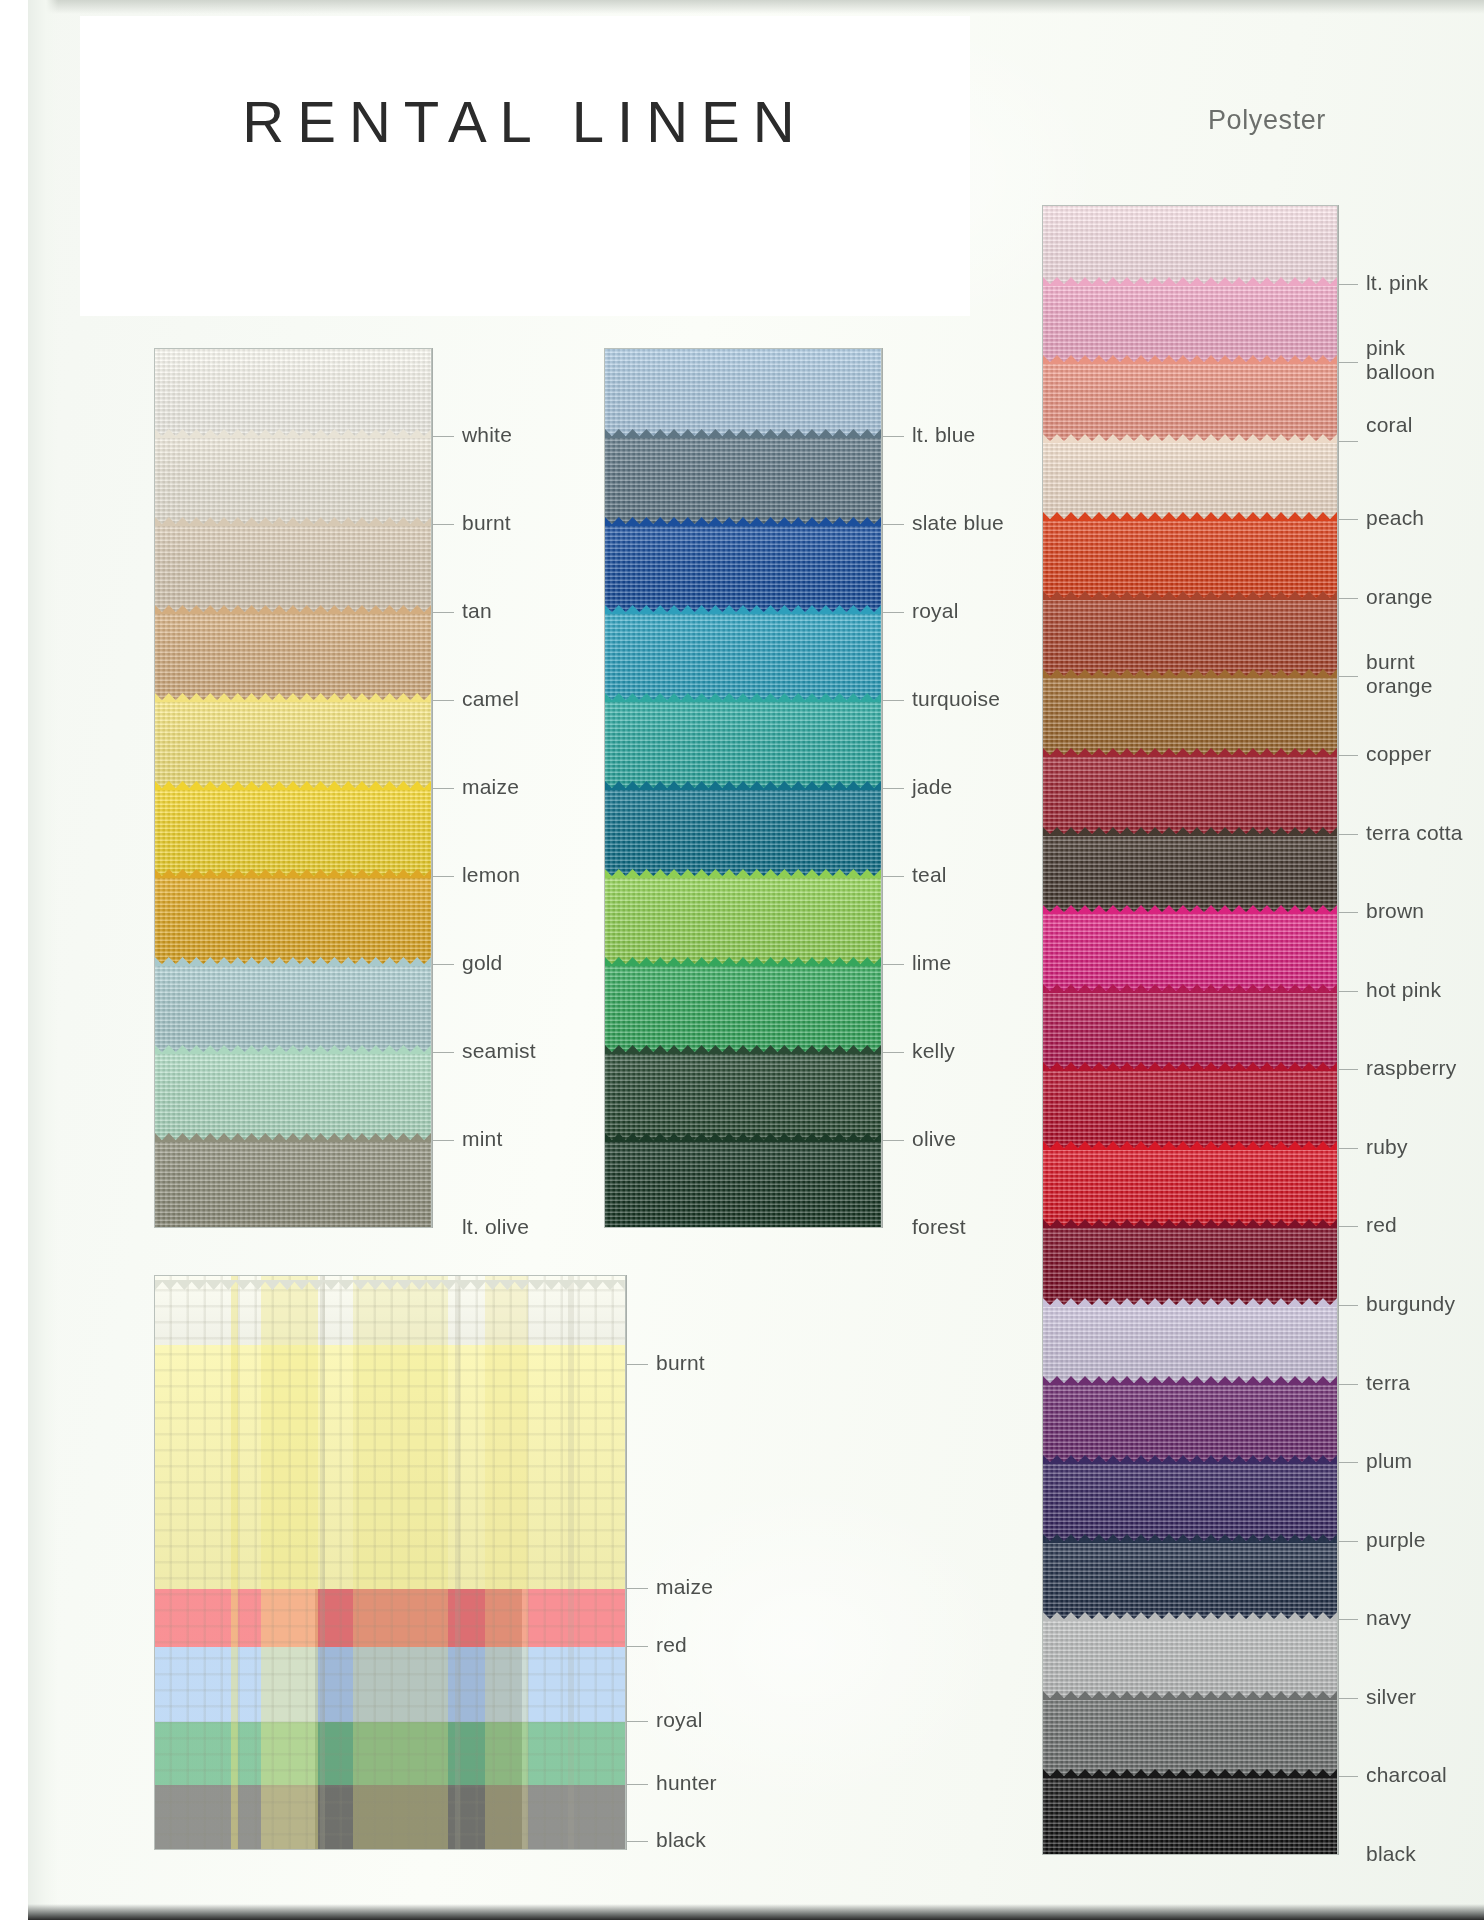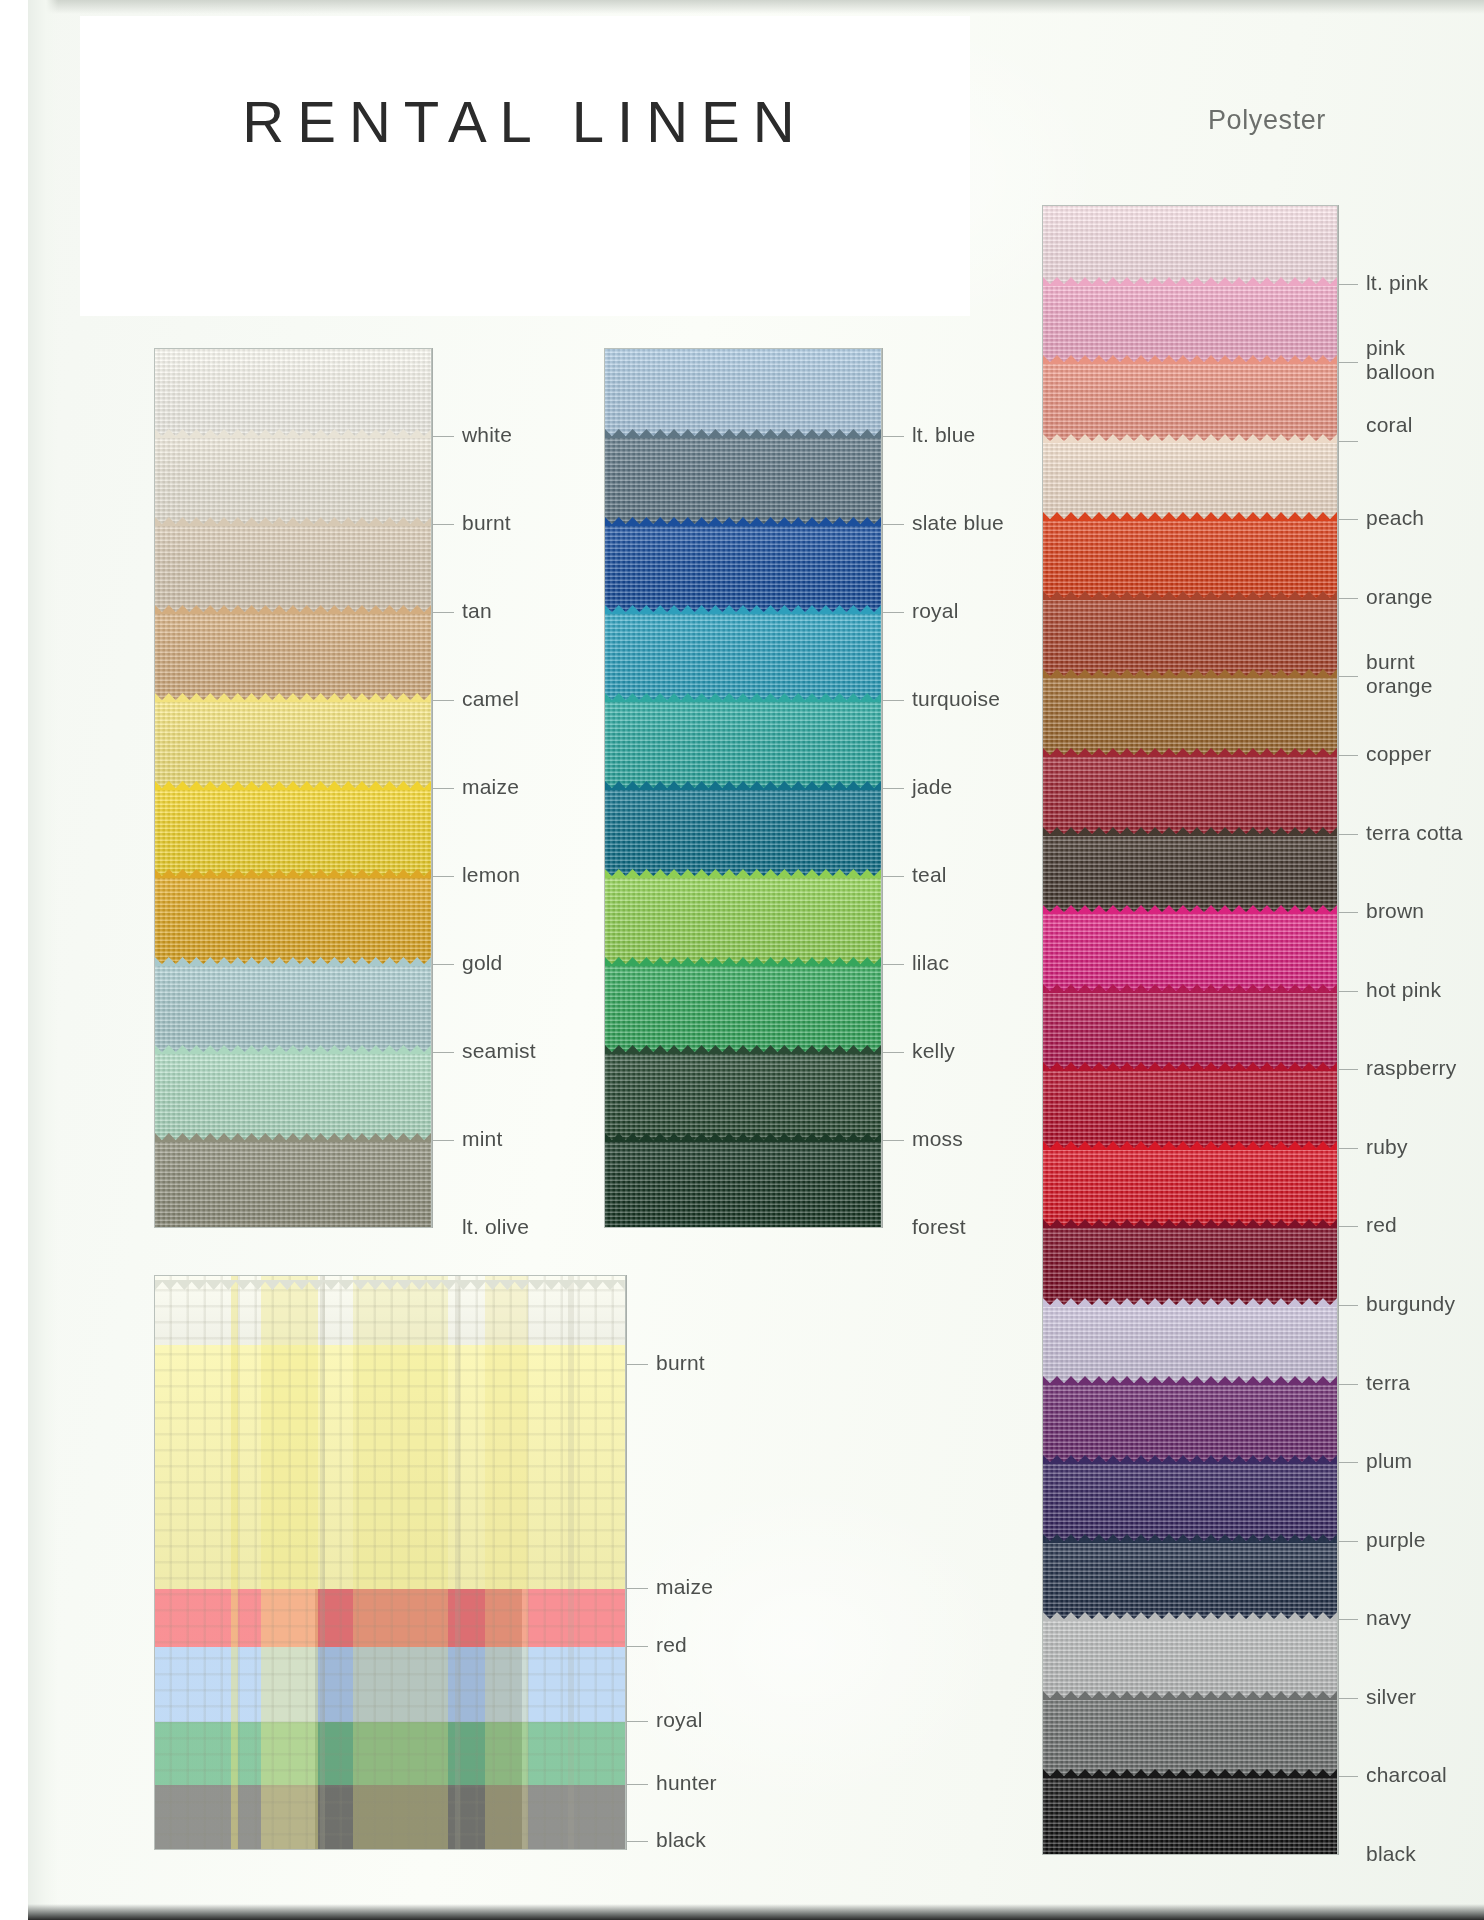--- a/index.html
+++ b/index.html
@@ -320,25 +320,25 @@
       <div class="label" style="top: 163px; left: 30px;">slate blue</div>
       <div class="leader" style="top: 176px; left: 0px; width: 22px;"></div>
       <div class="label" style="top: 251px; left: 30px;">royal</div>
       <div class="leader" style="top: 264px; left: 0px; width: 22px;"></div>
       <div class="label" style="top: 339px; left: 30px;">turquoise</div>
       <div class="leader" style="top: 352px; left: 0px; width: 22px;"></div>
       <div class="label" style="top: 427px; left: 30px;">jade</div>
       <div class="leader" style="top: 440px; left: 0px; width: 22px;"></div>
       <div class="label" style="top: 515px; left: 30px;">teal</div>
       <div class="leader" style="top: 528px; left: 0px; width: 22px;"></div>
-      <div class="label" style="top: 603px; left: 30px;">lilac</div>
+      <div class="label" style="top: 603px; left: 30px;">lime</div>
       <div class="leader" style="top: 616px; left: 0px; width: 22px;"></div>
       <div class="label" style="top: 691px; left: 30px;">kelly</div>
       <div class="leader" style="top: 704px; left: 0px; width: 22px;"></div>
-      <div class="label" style="top: 779px; left: 30px;">moss</div>
+      <div class="label" style="top: 779px; left: 30px;">olive</div>
       <div class="leader" style="top: 792px; left: 0px; width: 22px;"></div>
       <div class="label" style="top: 867px; left: 30px;">forest</div>
       <div style="position: absolute; left: 0px; top: 0px; width: 1px; height: 880px; background: rgb(168, 174, 170);"></div>
     </div>
 
   <div class="stack" id="stack-2" style="left:126px; top:1275px; width:472px; height:575px;"><div class="plaid-base" style="background: linear-gradient(rgb(242, 243, 234) 0%, rgb(238, 241, 231) 55%, rgb(237, 240, 230) 100%);"></div><div class="hband" title="check" style="top: 0px; height: 69px; background: linear-gradient(rgb(253, 254, 244), rgb(239, 240, 230)); opacity: 0.85;"></div><div class="hband" title="maize" style="top: 69px; height: 244.375px; background: linear-gradient(rgb(253, 248, 176), rgb(239, 234, 162)); opacity: 0.85;"></div><div class="hband" title="red" style="top: 313.375px; height: 57.5px; background: linear-gradient(rgb(255, 86, 99) 0%, rgb(255, 86, 99) 100%); opacity: 0.62;">
         <div class="hband-core" style="left: 34%; width: 44%; background: rgb(210, 31, 44);"></div>
       </div><div class="hband" title="royal" style="top: 370.875px; height: 74.75px; background: linear-gradient(rgb(166, 205, 255) 0%, rgb(166, 205, 255) 100%); opacity: 0.62;">
         <div class="hband-core" style="left: 34%; width: 44%; background: rgb(111, 150, 208);"></div>
       </div><div class="hband" title="hunter" style="top: 445.625px; height: 63.25px; background: linear-gradient(rgb(77, 177, 121) 0%, rgb(77, 177, 121) 100%); opacity: 0.62;">

